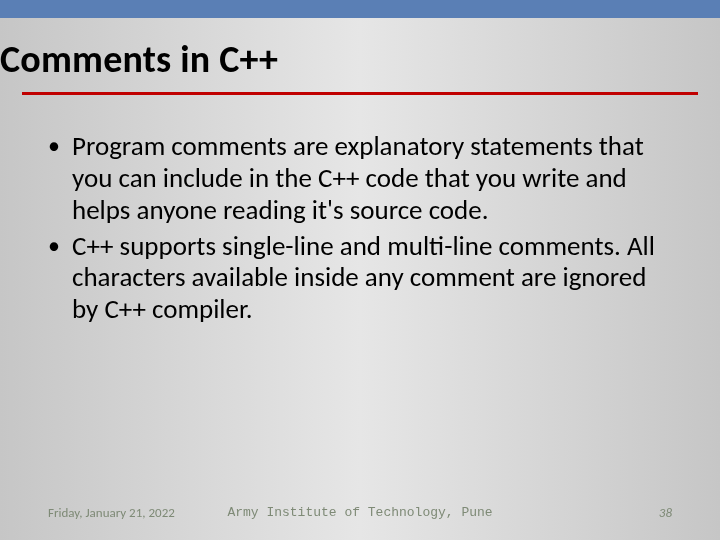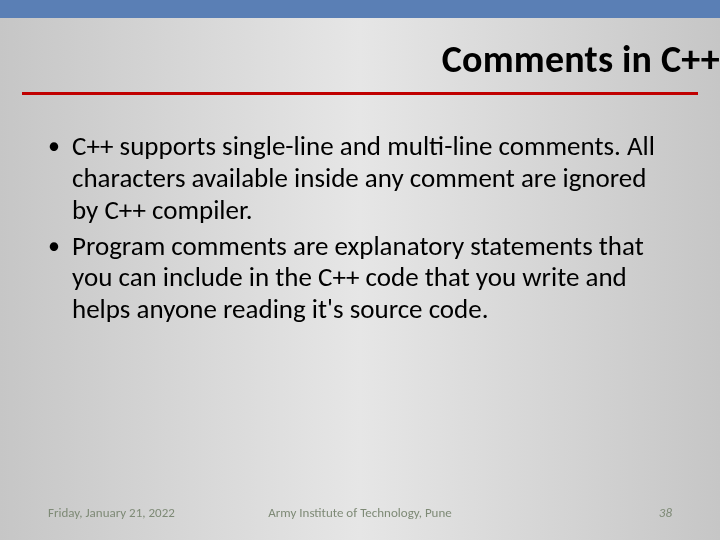--- a/index.html
+++ b/index.html
@@ -23,21 +23,21 @@
     left: 0;
     right: 0;
     height: 18px;
     background: #5a7fb5;
   }
   .title {
     position: absolute;
     top: 36px;
     left: 0;
     right: 0;
-    text-align: right;
+    text-align: left;
     font-size: 38px;
     font-weight: 700;
     color: #000;
     letter-spacing: 0.2px;
   }
   .title-underline {
     position: absolute;
     top: 92px;
     left: 22px;
     right: 22px;
@@ -81,40 +81,41 @@
     display: flex;
     justify-content: space-between;
     align-items: baseline;
     margin-top: 47px;
   }
   .footer .center {
     position: absolute;
     left: 0;
     right: 0;
     text-align: center;
+    font-family: Liberation Mono, monospace;
   }
   .footer .right {
     margin-left: auto;
     color: #7e8a76;
     font-style: italic;
   }
 </style>
 </head>
 <body>
 
 <div class="slide">
   <div class="top-bar"></div>
 
   <div class="title">Comments in C++</div>
   <div class="title-underline"></div>
 
   <div class="body">
     <ul>
+      <li>Program comments are explanatory statements that you can include in the C++ code that you write and helps anyone reading it's source code.</li>
       <li>C++ supports single-line and multi-line comments. All characters available inside any comment are ignored by C++ compiler.</li>
-      <li>Program comments are explanatory statements that you can include in the C++ code that you write and helps anyone reading it's source code.</li>
     </ul>
   </div>
 
   <div class="footer">
     <span>Friday, January 21, 2022</span>
     <span class="center">Army Institute of Technology, Pune</span>
     <span class="right">38</span>
   </div>
 </div>
 

